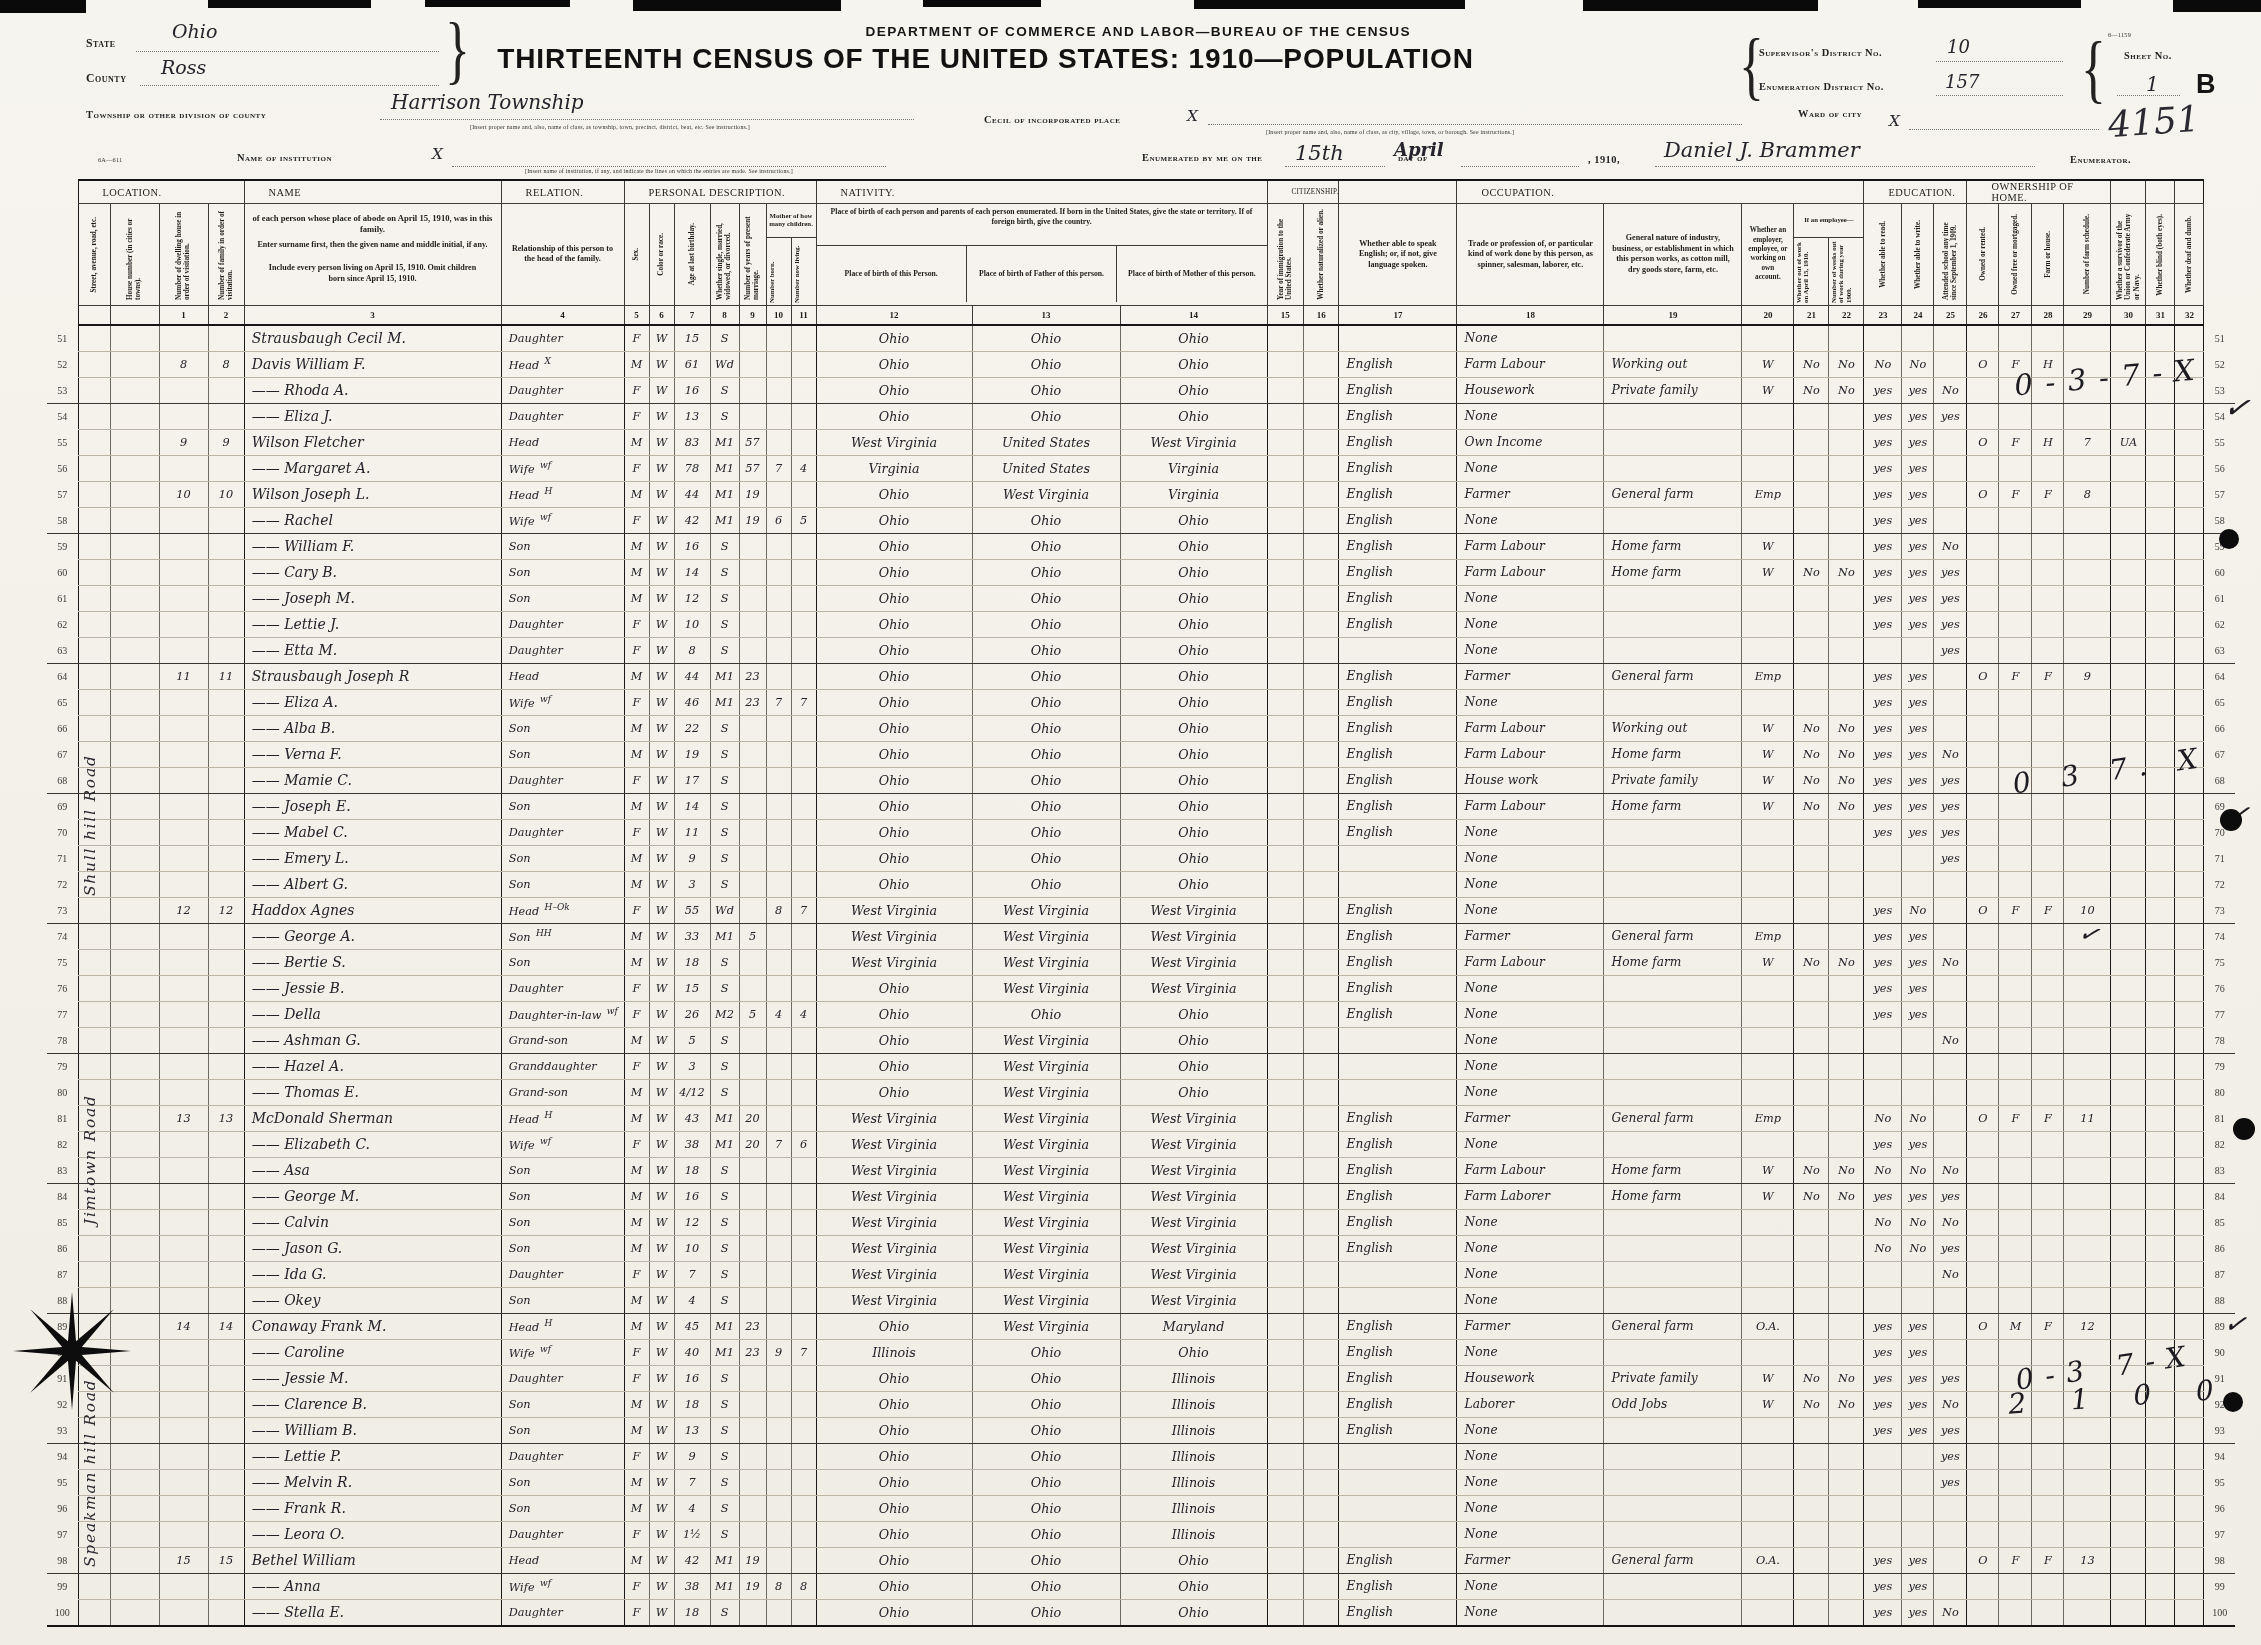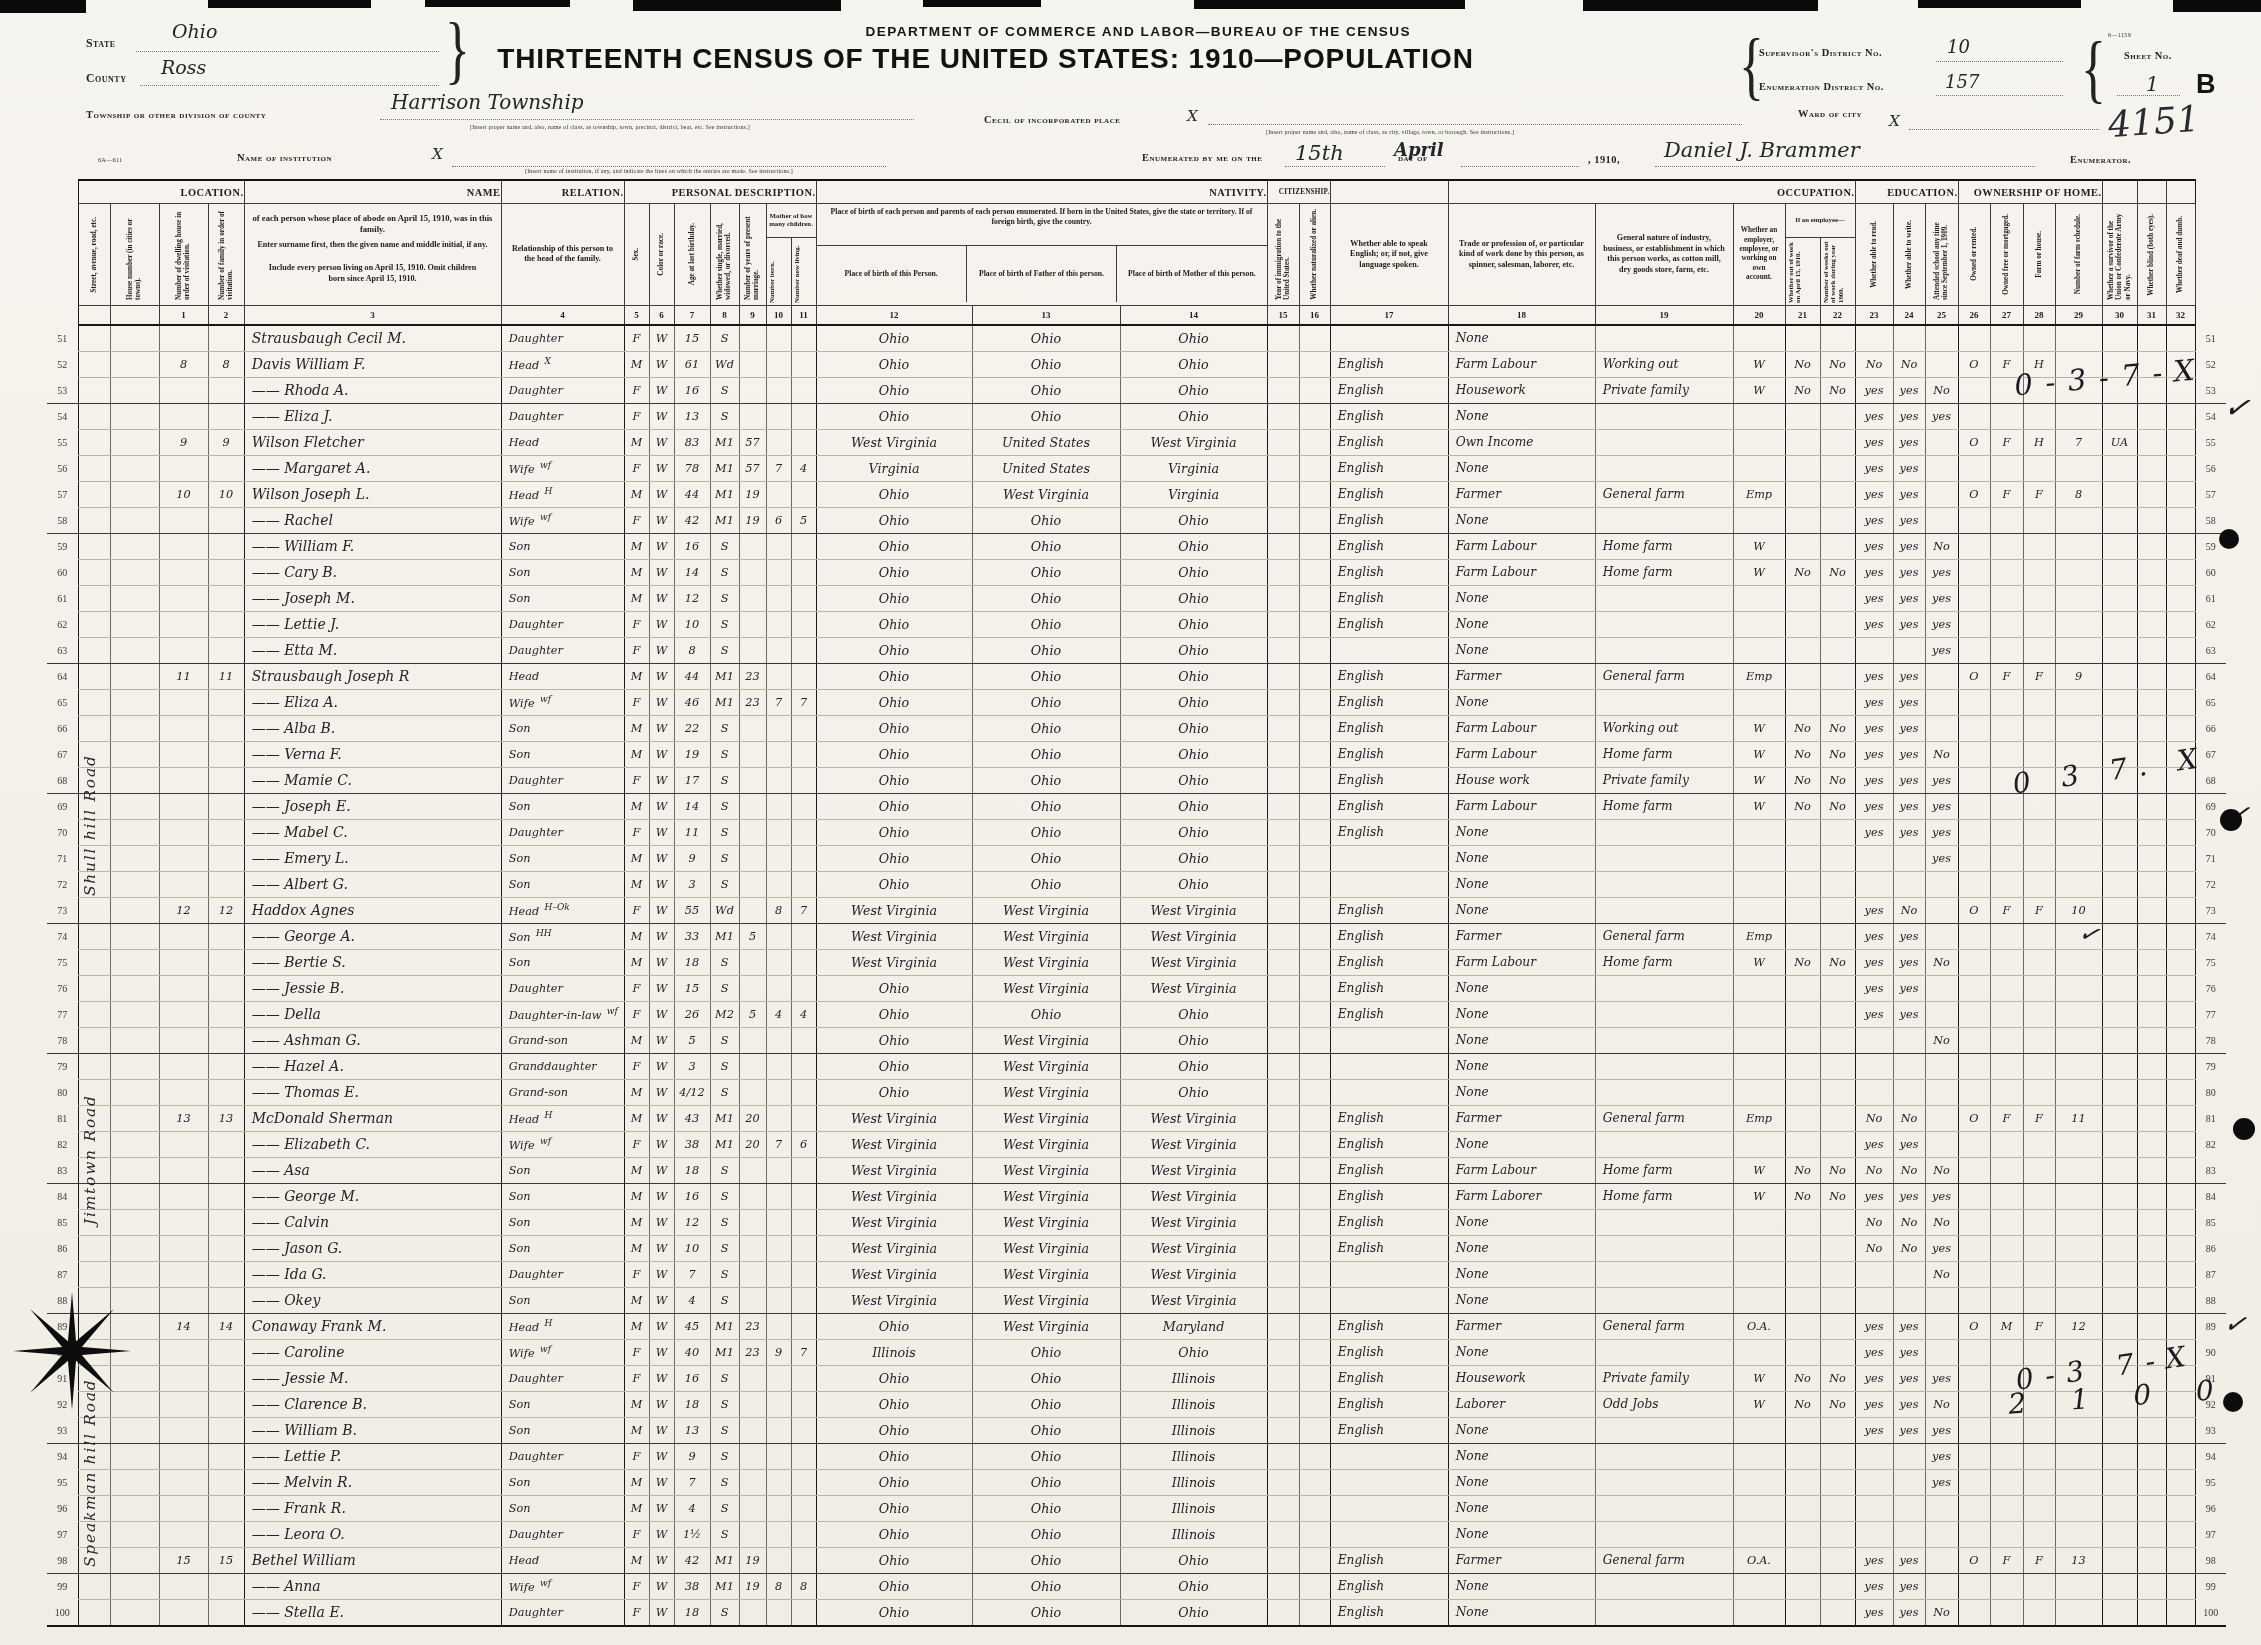--- a/index.html
+++ b/index.html
@@ -16,21 +16,21 @@
   .brace{position:absolute;font-size:52px;font-weight:normal;color:#222;transform:scaleY(1.45);line-height:1;}
   .deptline{position:absolute;left:561px;top:23.5px;width:850px;text-align:right;font-family:"Liberation Sans",sans-serif;font-weight:bold;font-size:13.6px;letter-spacing:1.4px;color:#161616;}
   .bigtitle{position:absolute;left:488px;top:43px;width:995px;text-align:center;font-family:"Liberation Sans",sans-serif;font-weight:bold;font-size:28px;letter-spacing:0.9px;color:#121212;}
   .stamp{position:absolute;font-family:"DejaVu Serif",serif;font-style:italic;font-size:36px;color:#2a2831;transform:rotate(-4deg);}
   .sheetB{position:absolute;font-family:"Liberation Sans",sans-serif;font-weight:bold;font-size:27px;color:#151515;}
   
   .sheet{position:absolute;left:47px;top:179px;}
   table{border-collapse:collapse;table-layout:fixed;}
   th,td{padding:0;margin:0;overflow:hidden;}
   thead th,thead td{border:0.9px solid #3c3a36;background:transparent;font-family:"Liberation Serif",serif;color:#1d1c19;vertical-align:middle;}
-  tr.t1 th{height:22px;font-size:10.4px;font-weight:bold;letter-spacing:0.5px;text-align:right;border-top:2.7px solid #151515;}
+  tr.t1 th{height:22px;font-size:10.4px;font-weight:normal;letter-spacing:0.5px;text-align:left;border-top:2.7px solid #151515;padding-left:24px;}
   tr.t1 th.gs{font-size:7.2px;letter-spacing:0.2px;}
   tr.t1 th.lnc,tr.t3 td.lnc{border:none;background:transparent;}
   th.lnc{border-top:none !important;}
   tr.t2 td{height:100px;}
   tr.t3 td{height:18px;font-size:9px;font-weight:bold;text-align:center;border-bottom:2.3px solid #151515;}
   .vh div{writing-mode:vertical-rl;transform:rotate(180deg);margin:0 auto;font-size:7.2px;font-weight:bold;line-height:1.15;max-height:92px;text-align:left;}
   td.desc{vertical-align:middle;}
   td.desc div{font-size:8.1px;font-weight:bold;line-height:1.3;padding:2.7px 5.4px;text-align:center;}
   td.desc div p{margin:0 0 5.4px 0;}
   .natnote{font-size:7.7px;font-weight:bold;text-align:center;padding:2.7px 7.2px;border-bottom:0.9px solid #3c3a36;height:36px;line-height:1.3;}

